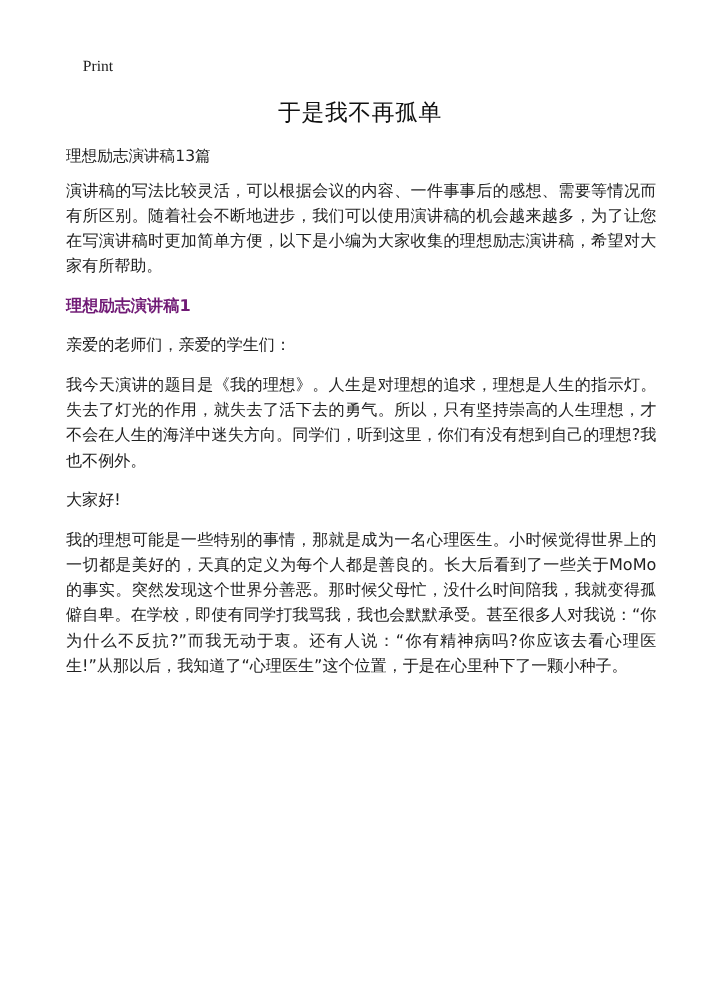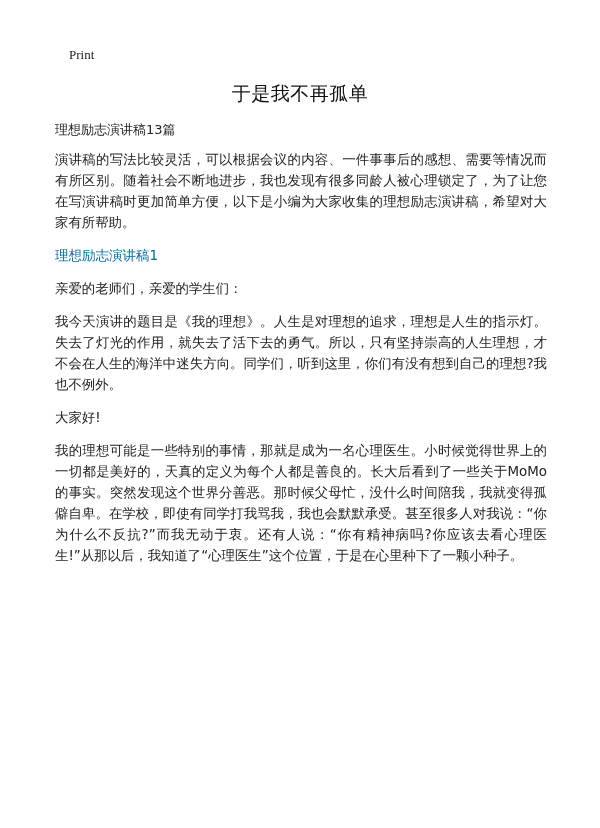--- a/index.html
+++ b/index.html
@@ -21,32 +21,32 @@
   .doc-subtitle {
     position: absolute; top: 121px; left: 0;
     font-size: 13px; color: #222;
   }
   .body { position: absolute; top: 149px; left: 0; width: 492px; }
   .para {
     font-size: 13.4px; line-height: 21px; margin: 0 0 12px 0; color: #222;
     text-align: justify; word-break: break-all;
   }
   .section-heading {
-    font-size: 13.5px; font-weight: normal; margin: 0 0 12px 0; line-height: 21px; color: #0369a1;
+    font-size: 13.5px; font-weight: bold; margin: 0 0 12px 0; line-height: 21px; color: #701a75;
   }
 </style>
 </head>
 <body>
 
 <div class="page">
   <div class="print-label">Print</div>
   <h1 class="doc-title">于是我不再孤单</h1>
   <div class="doc-subtitle">理想励志演讲稿13篇</div>
 
   <div class="body">
-    <p class="para">演讲稿的写法比较灵活，可以根据会议的内容、一件事事后的感想、需要等情况而有所区别。随着社会不断地进步，我也发现有很多同龄人被心理锁定了，为了让您在写演讲稿时更加简单方便，以下是小编为大家收集的理想励志演讲稿，希望对大家有所帮助。</p>
+    <p class="para">演讲稿的写法比较灵活，可以根据会议的内容、一件事事后的感想、需要等情况而有所区别。随着社会不断地进步，我们可以使用演讲稿的机会越来越多，为了让您在写演讲稿时更加简单方便，以下是小编为大家收集的理想励志演讲稿，希望对大家有所帮助。</p>
     <div class="section-heading">理想励志演讲稿1</div>
     <p class="para">亲爱的老师们，亲爱的学生们：</p>
     <p class="para">我今天演讲的题目是《我的理想》。人生是对理想的追求，理想是人生的指示灯。失去了灯光的作用，就失去了活下去的勇气。所以，只有坚持崇高的人生理想，才不会在人生的海洋中迷失方向。同学们，听到这里，你们有没有想到自己的理想?我也不例外。</p>
     <p class="para">大家好!</p>
     <p class="para">我的理想可能是一些特别的事情，那就是成为一名心理医生。小时候觉得世界上的一切都是美好的，天真的定义为每个人都是善良的。长大后看到了一些关于MoMo的事实。突然发现这个世界分善恶。那时候父母忙，没什么时间陪我，我就变得孤僻自卑。在学校，即使有同学打我骂我，我也会默默承受。甚至很多人对我说：“你为什么不反抗?”而我无动于衷。还有人说：“你有精神病吗?你应该去看心理医生!”从那以后，我知道了“心理医生”这个位置，于是在心里种下了一颗小种子。</p>
   </div>
 </div>
 
 </body></html>

